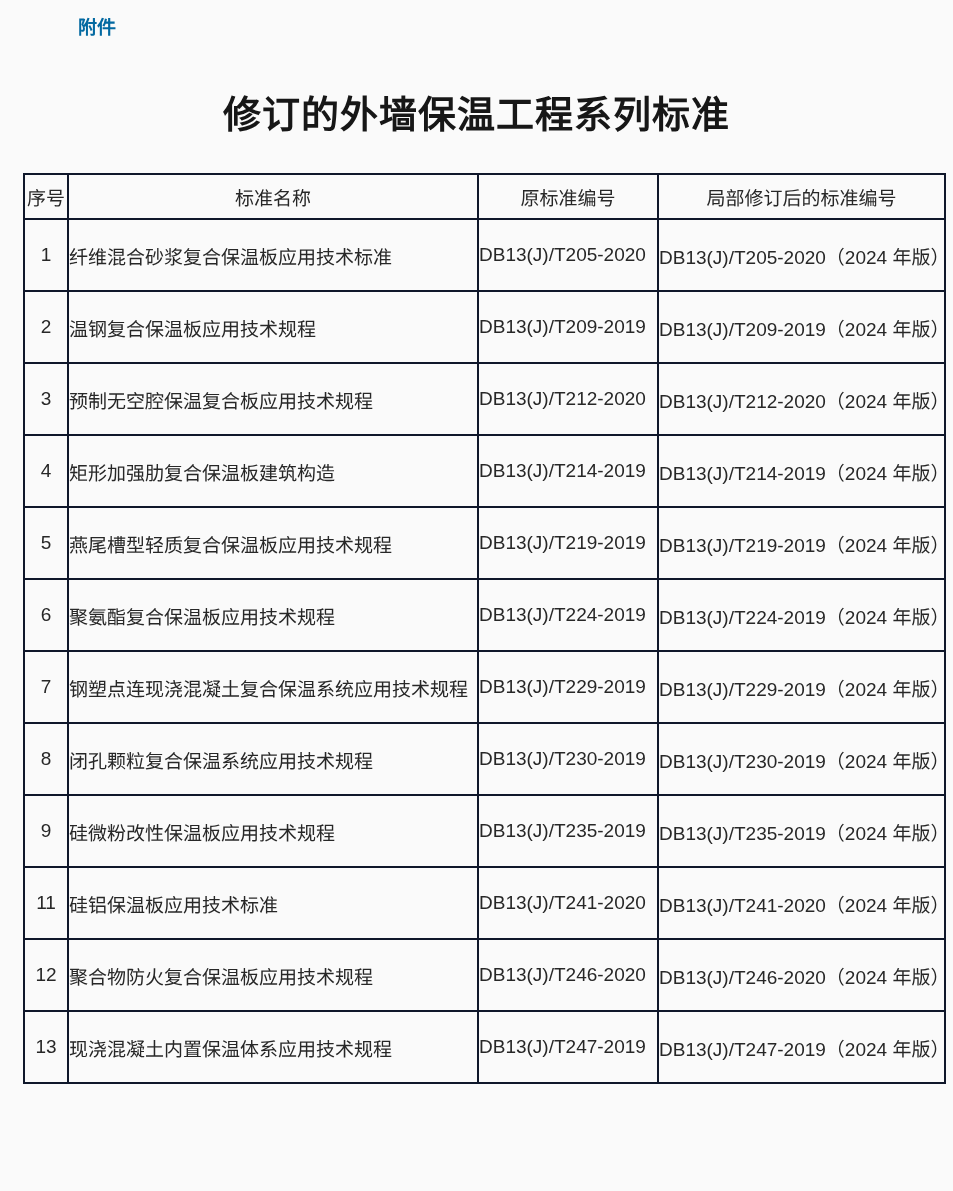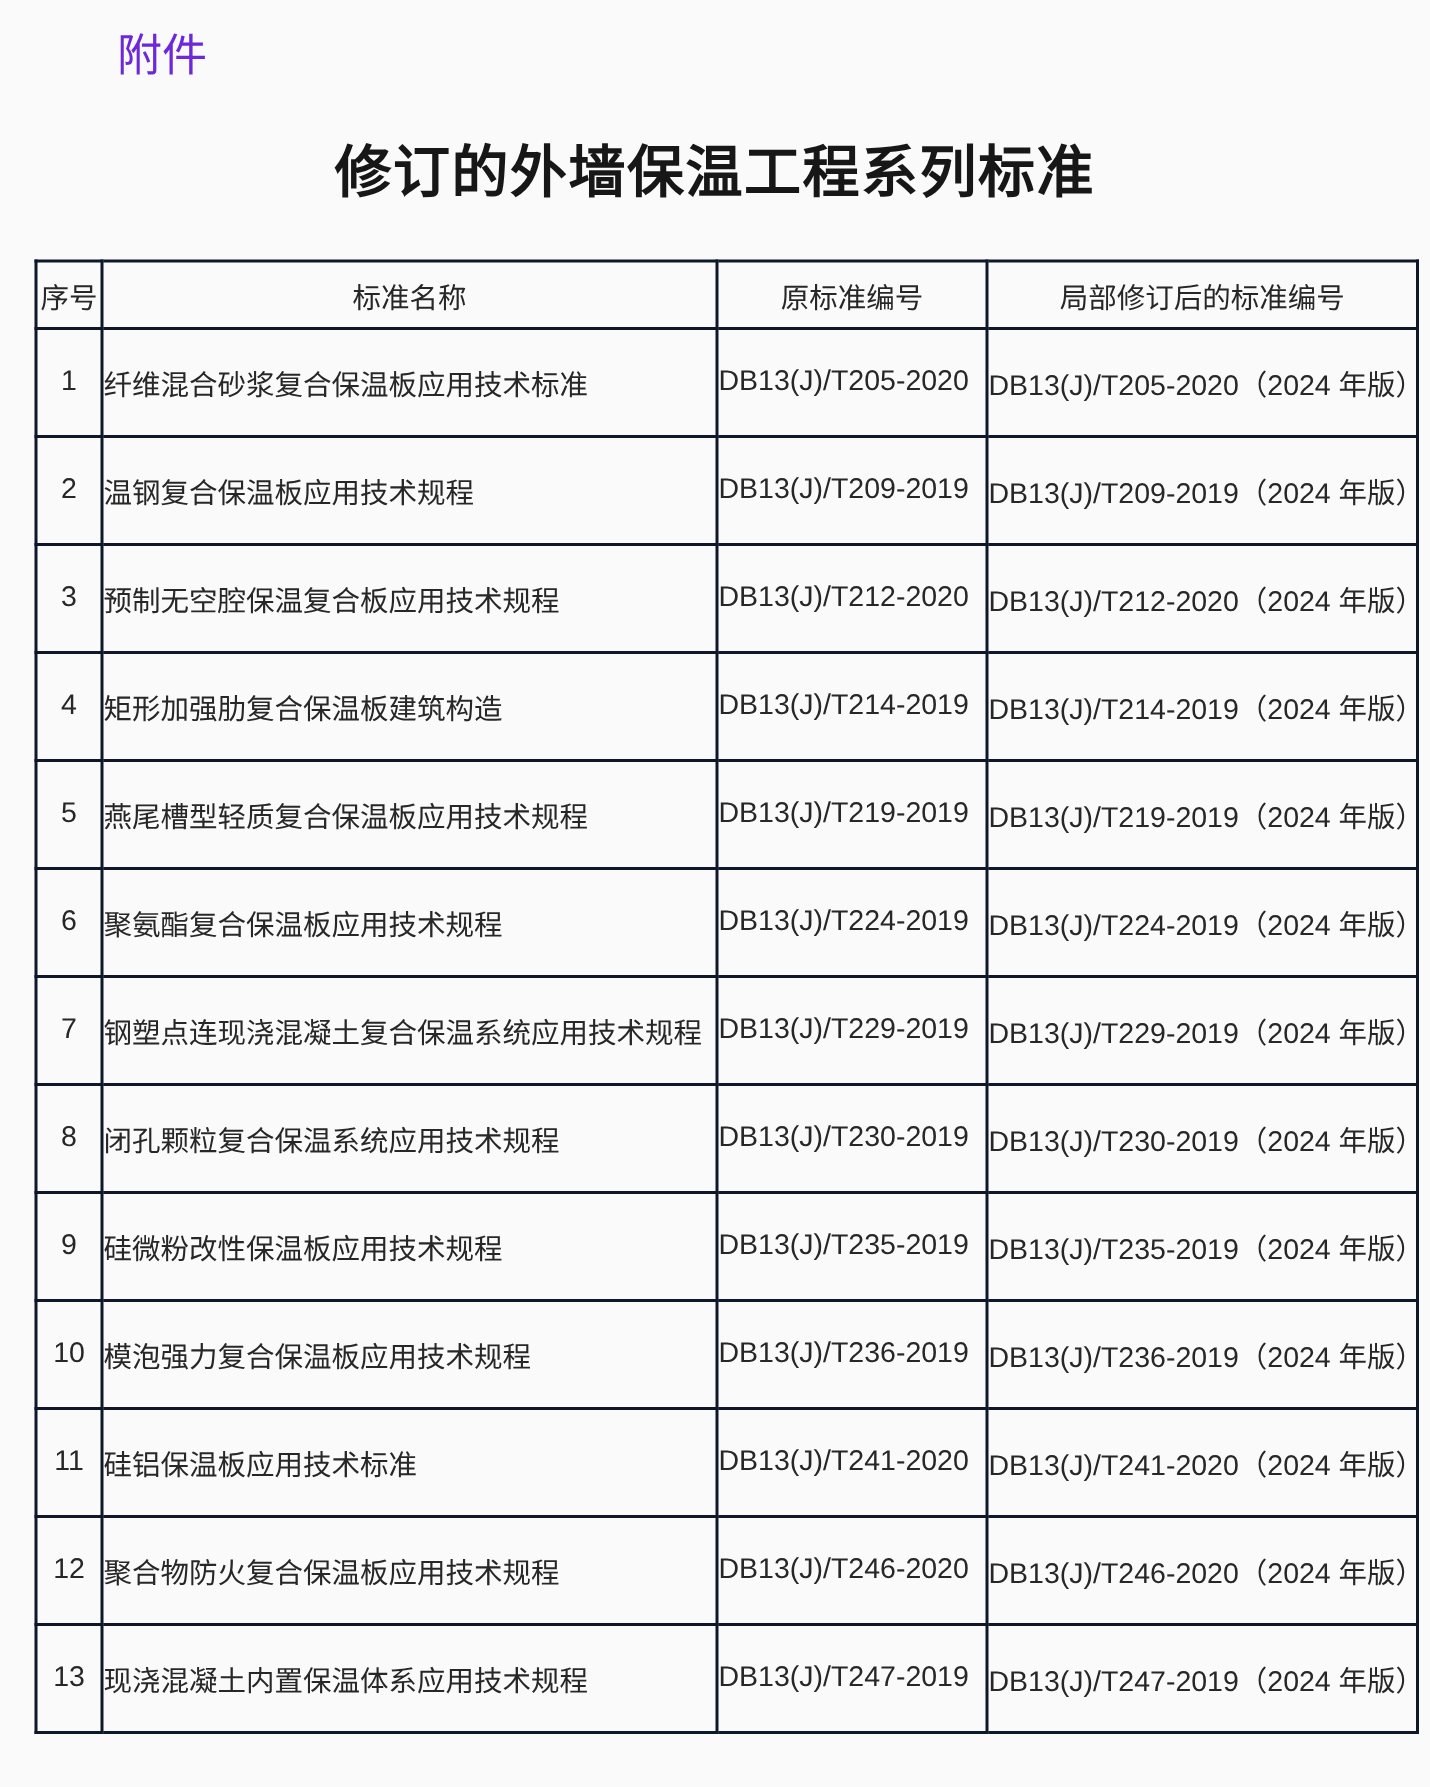--- a/index.html
+++ b/index.html
@@ -12,23 +12,23 @@
     position: relative;
     overflow: hidden;
     background: #fafafa;
     color: #252525;
     font-family: "Liberation Sans", "DejaVu Sans", sans-serif;
   }
   .attachment {
     position: absolute;
     top: 12px;
     left: 78px;
-    font-size: 30px;
-    font-weight: 400;
-    color: #6d28d9;
+    font-size: 19px;
+    font-weight: 700;
+    color: #0369a1;
   }
   .title {
     position: absolute;
     top: 84px;
     left: 0;
     width: 953px;
     margin: 0;
     text-align: center;
     font-size: 38px;
     font-weight: 600;
@@ -163,26 +163,20 @@
     <td class="c-new">DB13(J)/T230-2019（2024 年版）</td>
   </tr>
 
   <tr>
     <td class="c-no">9</td>
     <td class="c-name">硅微粉改性保温板应用技术规程</td>
     <td class="c-old">DB13(J)/T235-2019</td>
     <td class="c-new">DB13(J)/T235-2019（2024 年版）</td>
   </tr>
 
-  <tr>
-    <td class="c-no">10</td>
-    <td class="c-name">模泡强力复合保温板应用技术规程</td>
-    <td class="c-old">DB13(J)/T236-2019</td>
-    <td class="c-new">DB13(J)/T236-2019（2024 年版）</td>
-  </tr>
 
   <tr>
     <td class="c-no">11</td>
     <td class="c-name">硅铝保温板应用技术标准</td>
     <td class="c-old">DB13(J)/T241-2020</td>
     <td class="c-new">DB13(J)/T241-2020（2024 年版）</td>
   </tr>
 
   <tr>
     <td class="c-no">12</td>

